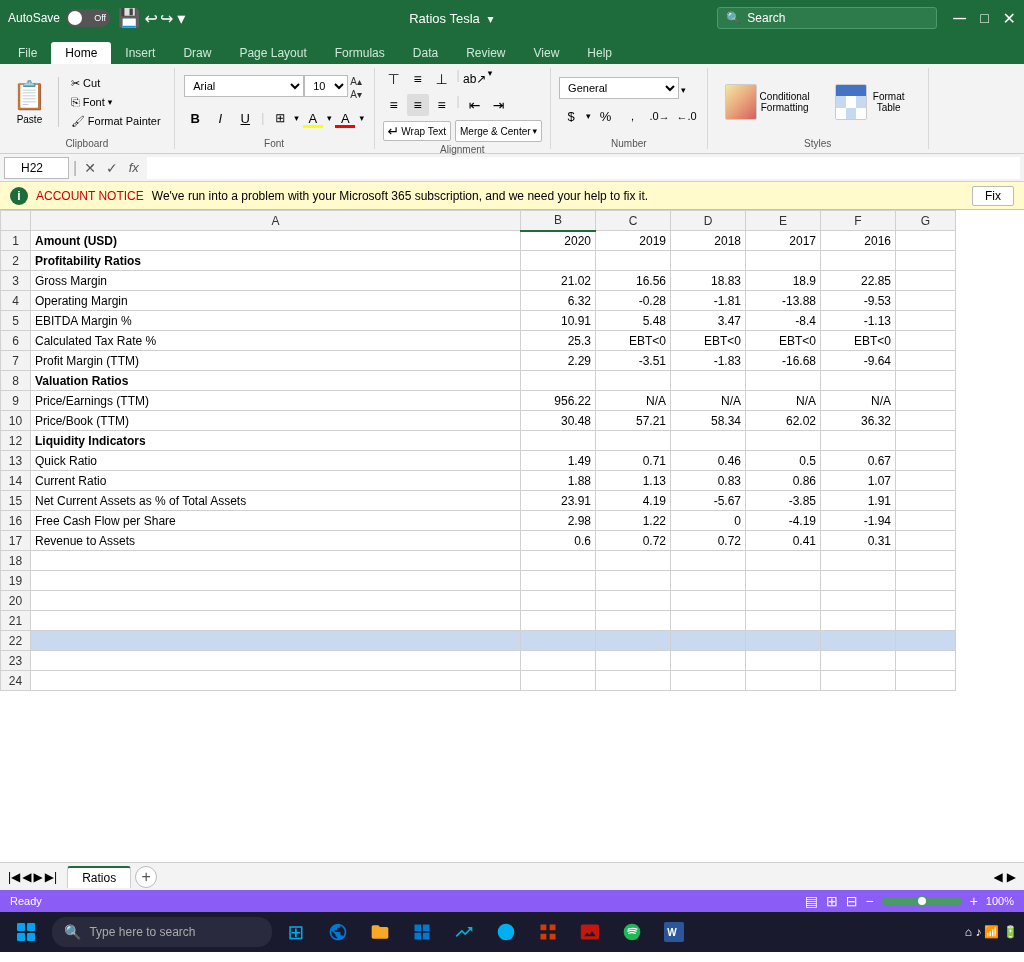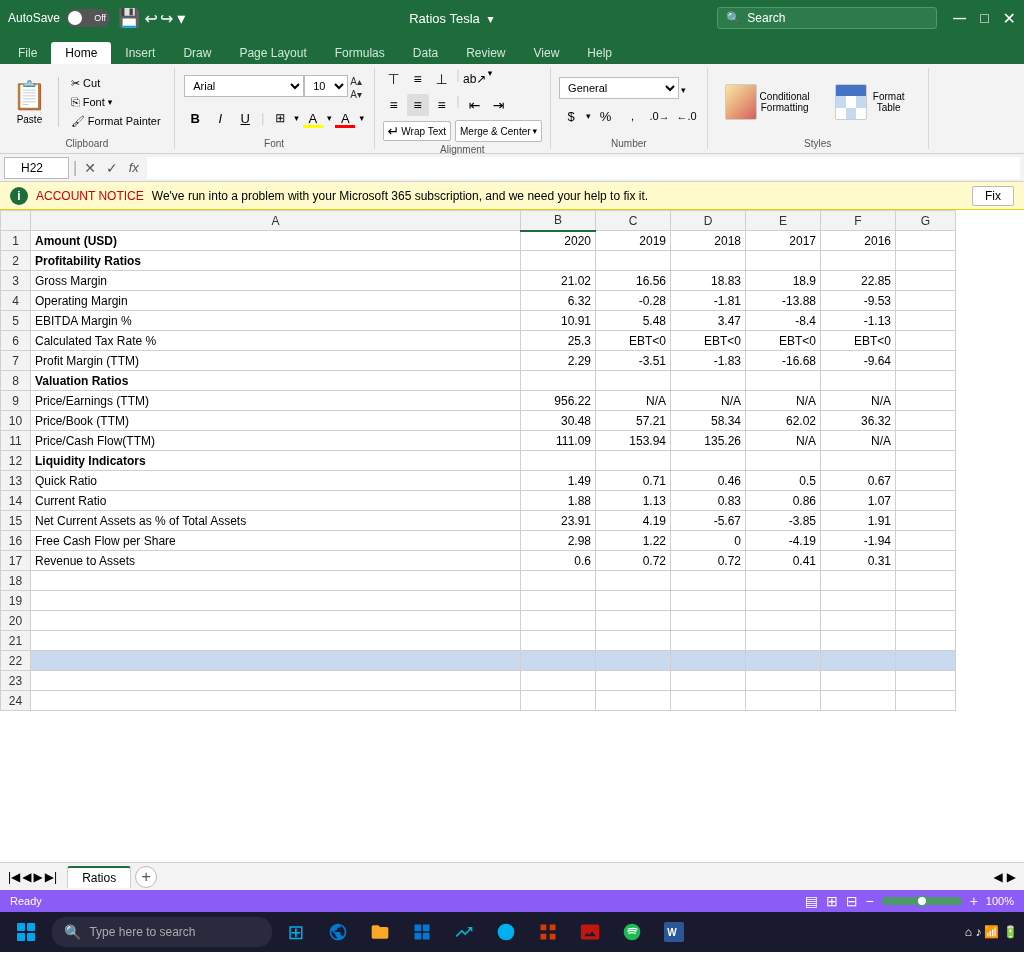--- a/index.html
+++ b/index.html
@@ -799,30 +799,20 @@
             <th class="row-header">10</th>
             <td class="data-cell text-left">Price/Book (TTM)</td>
             <td class="data-cell text-right">30.48</td>
             <td class="data-cell text-right">57.21</td>
             <td class="data-cell text-right">58.34</td>
             <td class="data-cell text-right">62.02</td>
             <td class="data-cell text-right">36.32</td>
             <td class="data-cell text-right"></td>
           </tr>
           <tr>
-            <th class="row-header">11</th>
-            <td class="data-cell text-left">Price/Cash Flow(TTM)</td>
-            <td class="data-cell text-right">111.09</td>
-            <td class="data-cell text-right">153.94</td>
-            <td class="data-cell text-right">135.26</td>
-            <td class="data-cell text-right">N/A</td>
-            <td class="data-cell text-right">N/A</td>
-            <td class="data-cell text-right"></td>
-          </tr>
-          <tr>
             <th class="row-header">12</th>
             <td class="data-cell text-left bold">Liquidity Indicators</td>
             <td class="data-cell text-right"></td>
             <td class="data-cell text-right"></td>
             <td class="data-cell text-right"></td>
             <td class="data-cell text-right"></td>
             <td class="data-cell text-right"></td>
             <td class="data-cell text-right"></td>
           </tr>
           <tr>

